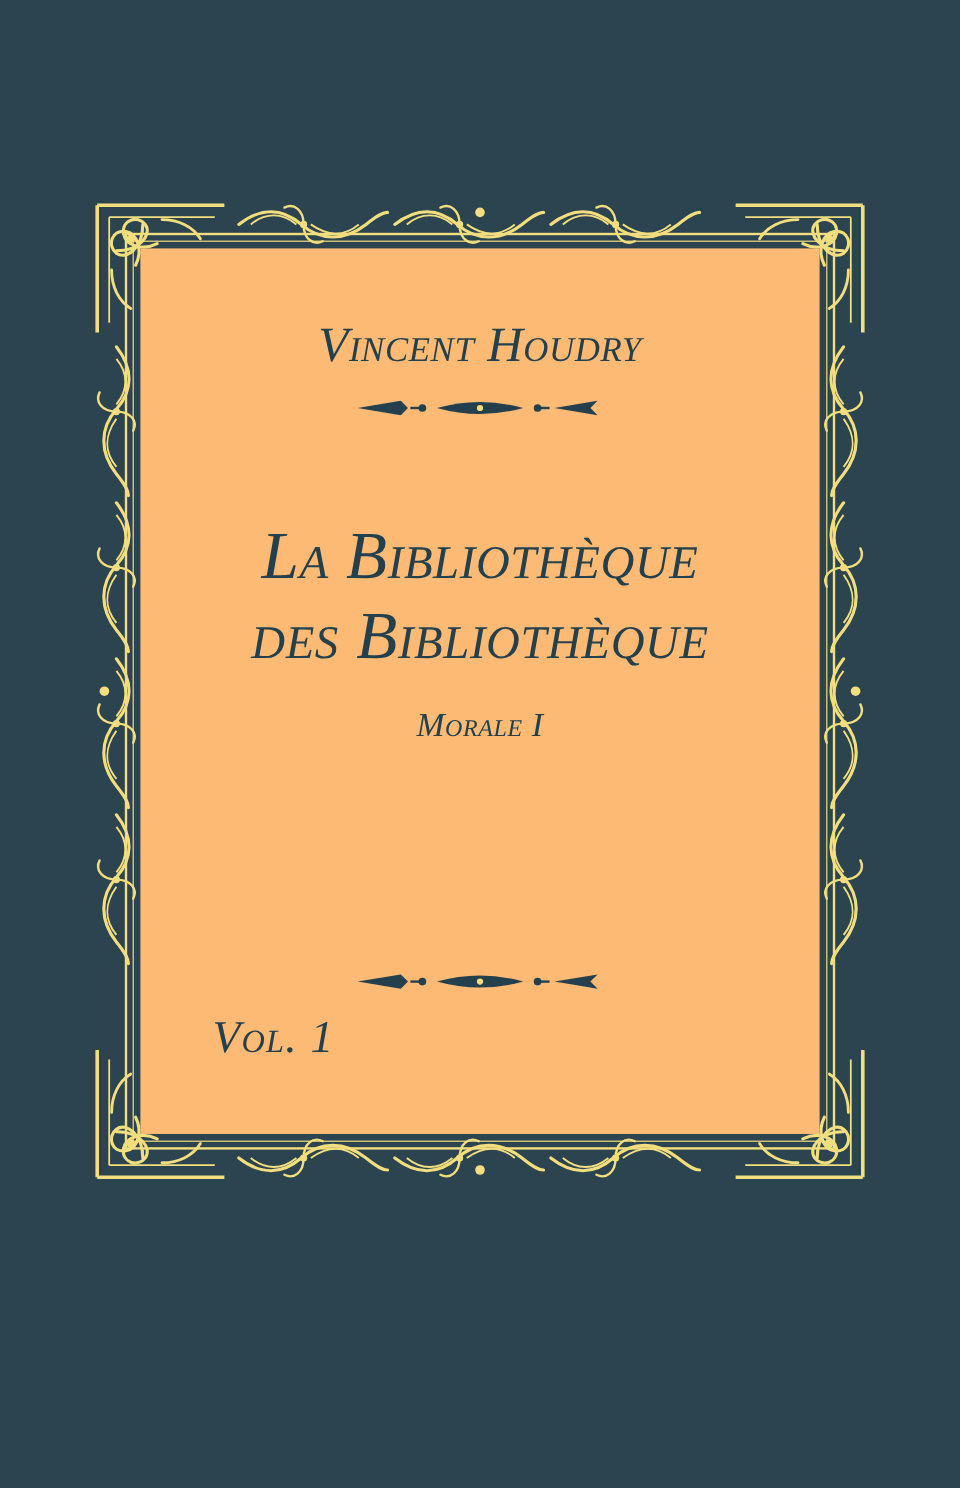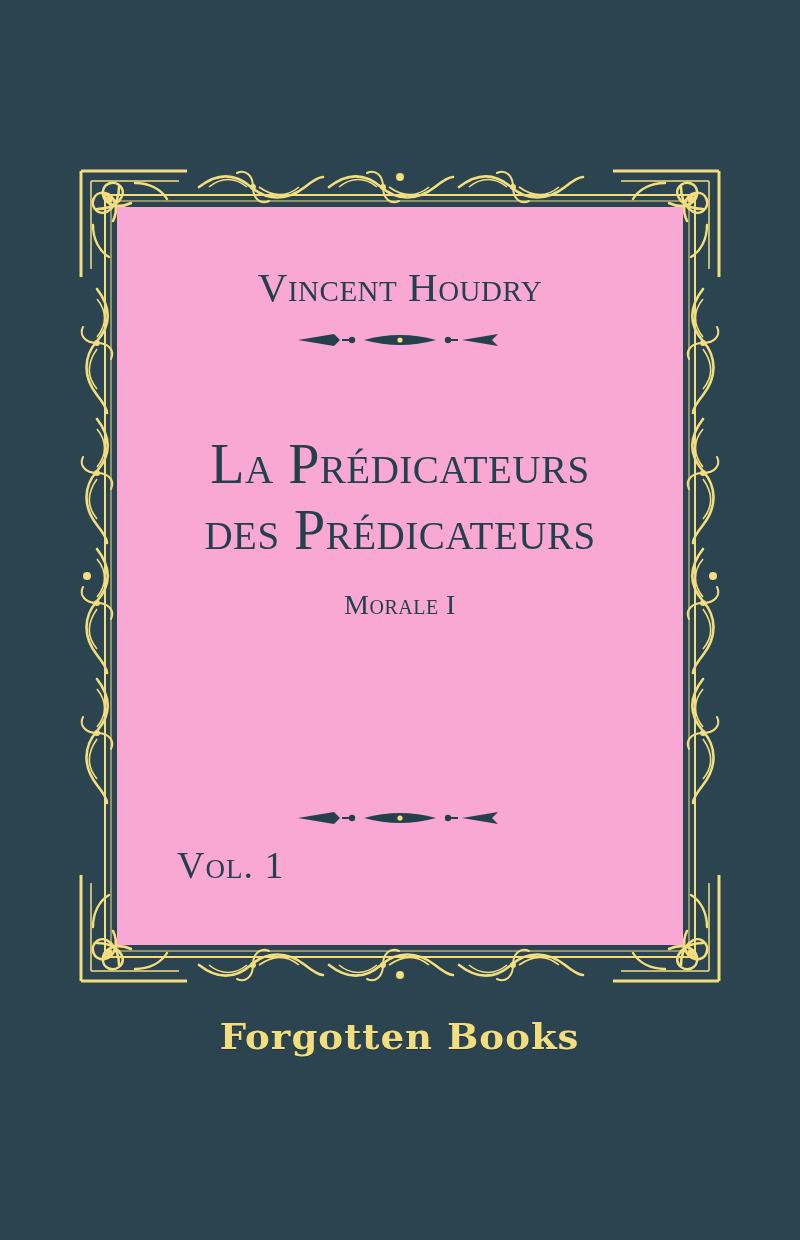--- a/index.html
+++ b/index.html
@@ -41,21 +41,22 @@
     width: 100%;
     height: 100%;
   }
 
   .panel {
     position: absolute;
     left: 42px;
     top: 42px;
     right: 42px;
     bottom: 42px;
-    background: #f9a8d4;
+    background: #fdba74;
+    font-style: italic;
   }
 
   
   .content {
     position: absolute;
     left: 60px;
     right: 60px;
     top: 18px;
     text-align: center;
     color: #24404d;
@@ -233,21 +234,21 @@
               <circle cx="62" cy="13" r="3.2"></circle>
               <circle cx="158" cy="13" r="3.2"></circle>
               <path d="M74 13 Q 110 3 146 13 Q 110 23 74 13 Z"></path>
               <circle cx="110" cy="13" r="2.6" fill="#f2de7e"></circle>
               <rect x="52" y="12" width="10" height="2"></rect>
               <rect x="158" y="12" width="10" height="2"></rect>
             </g>
           </svg>
         </div>
 
-        <div class="title">La Prédicateurs des Prédicateurs</div>
+        <div class="title">La Bibliothèque des Bibliothèque</div>
 
         <div class="subtitle">Morale I</div>
       </div>
 
       <div class="lower">
         <div class="divider">
           <svg viewBox="0 0 220 26" xmlns="http://www.w3.org/2000/svg">
             <g fill="#24404d">
               <path d="M8 13 L44 7 L50 13 L44 19 Z"></path>
               <path d="M172 13 L208 19 L202 13 L208 7 Z"></path>
@@ -260,17 +261,14 @@
             </g>
           </svg>
         </div>
 
         <div class="volume">Vol. 1</div>
       </div>
 
     </div>
   </div>
 
-  <div class="publisher">
-    <span class="logo-text">Forgotten Books</span>
-  </div>
 
 </div>
 
 </body></html>

